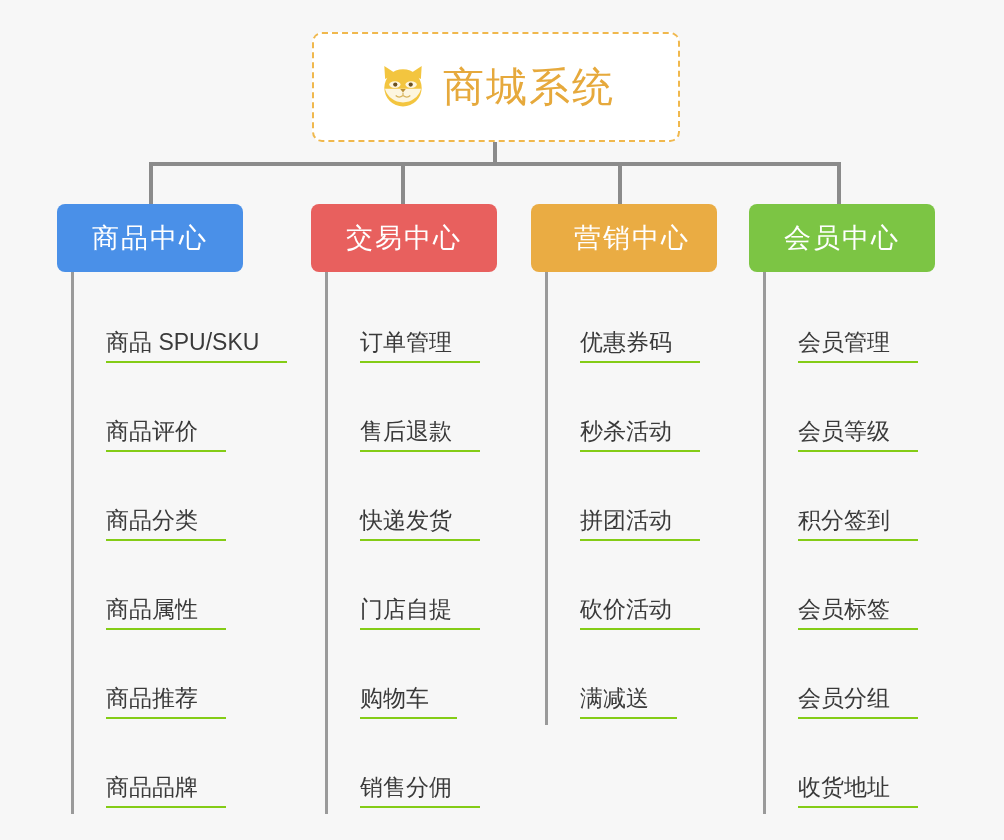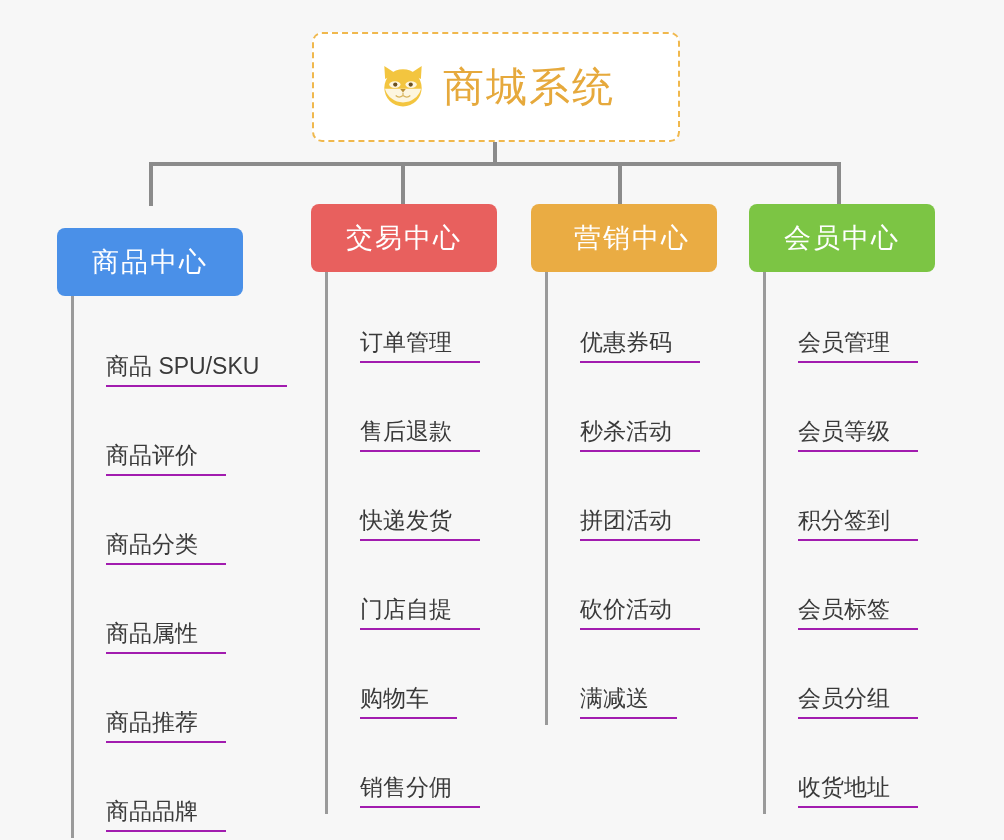--- a/index.html
+++ b/index.html
@@ -70,21 +70,21 @@
     left: 0;
     top: 204px;
     width: 1004px;
     height: 636px;
   }
 
   .column {
     position: absolute;
     top: 0;
   }
-  .col-1 { left: 57px;  width: 240px; margin-top: 24px; }
+  .col-1 { left: 57px;  width: 240px; }
   .col-2 { left: 311px; width: 226px; }
   .col-3 { left: 531px; width: 224px; }
   .col-4 { left: 749px; width: 226px; }
 
   .cat-box {
     height: 68px;
     border-radius: 8px;
     display: flex;
     align-items: center;
     justify-content: center;
@@ -114,21 +114,21 @@
     align-items: flex-end;
     padding-left: 32px;
     padding-bottom: 6px;
   }
 
   .leaf-label {
     font-size: 23px;
     color: #3a3a3a;
     line-height: 1.15;
     white-space: nowrap;
-    border-bottom: 2px solid #a21caf;
+    border-bottom: 2px solid #84cc16;
     padding-bottom: 6px;
     padding-right: 28px;
   }
 </style>
 </head>
 <body>
 
 <div id="mindmap">
 
   <div class="root-node">

